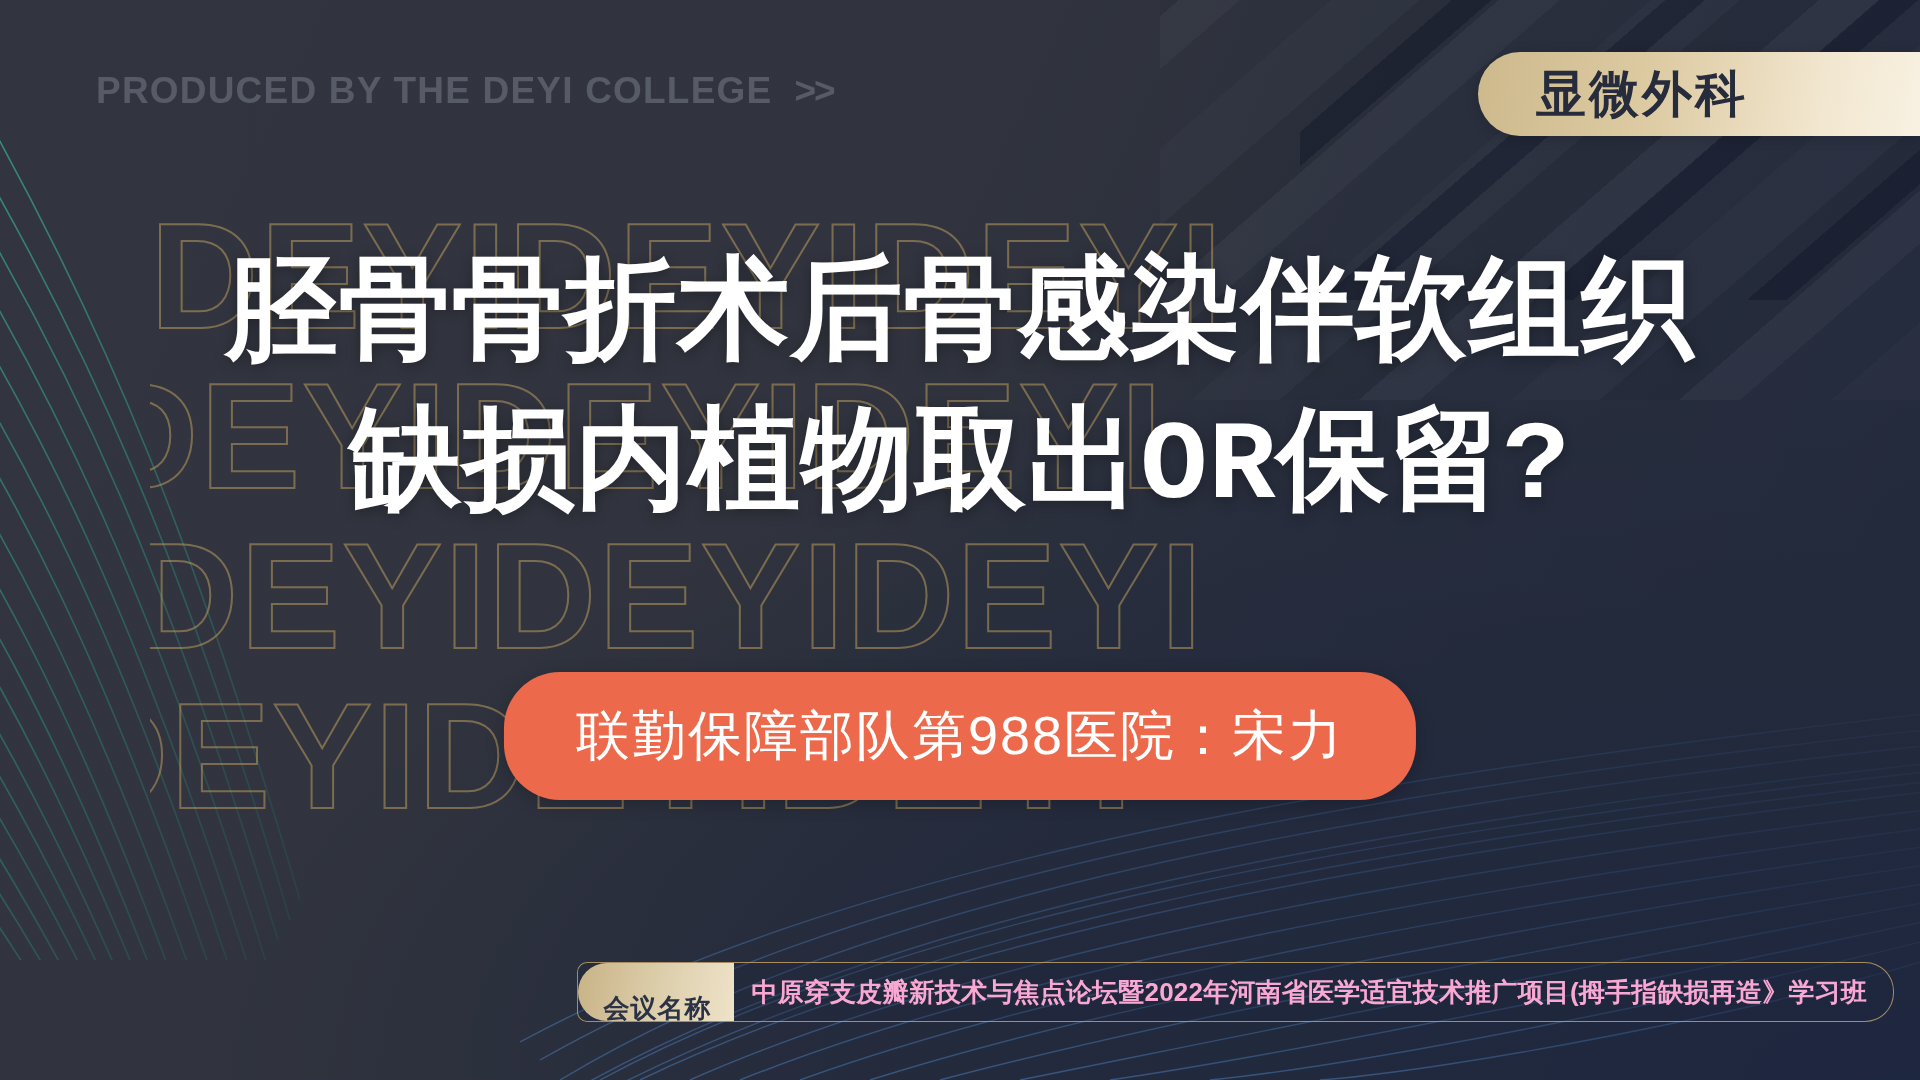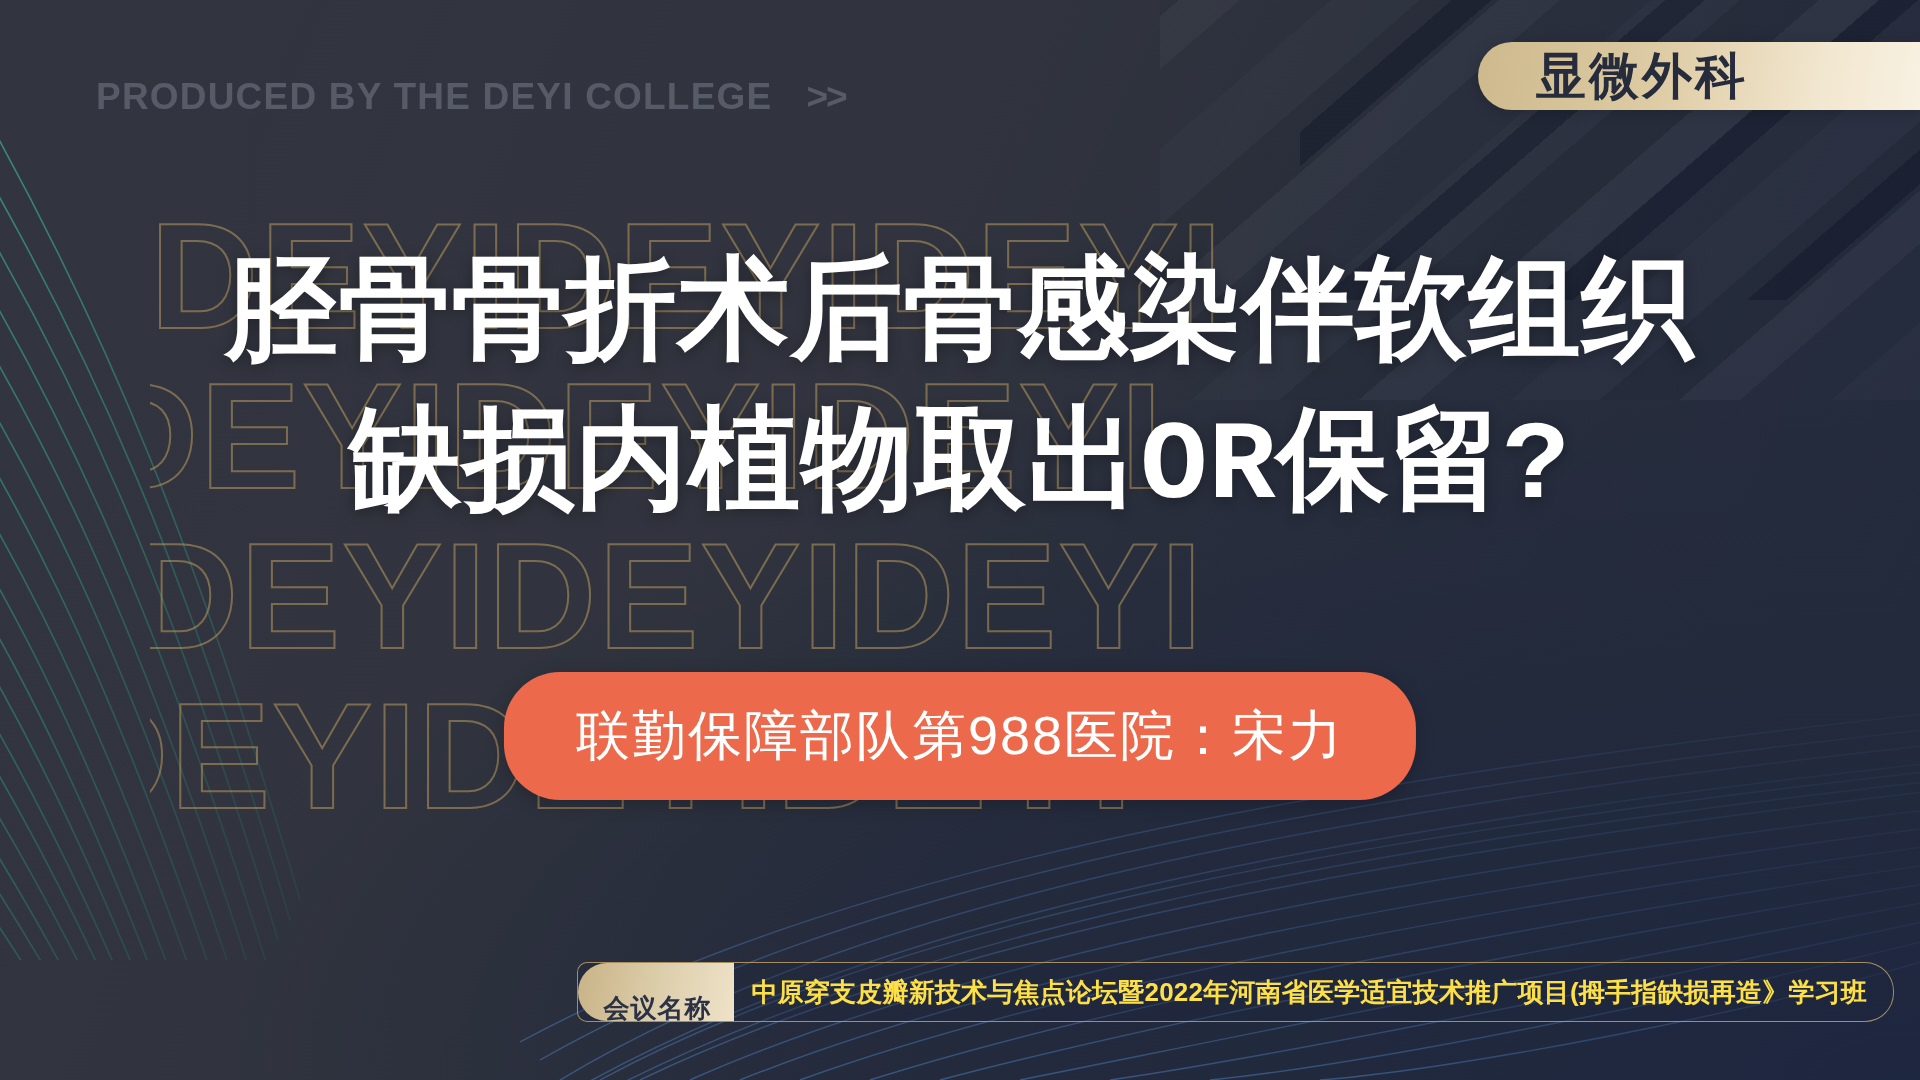--- a/index.html
+++ b/index.html
@@ -51,31 +51,31 @@
     color:transparent;
     -webkit-text-stroke:2px rgba(186,155,92,.55);
     font-family:"Liberation Sans","DejaVu Sans",sans-serif;
   }
   .wm-row.r2{margin-left:-60px;}
   .wm-row.r3{margin-left:-20px;}
   .wm-row.r4{margin-left:-90px;}
 
   
   .eyebrow{
-    position:absolute;left:96px;top:76px;
+    position:absolute;left:96px;top:70px;
     font-size:37px;font-weight:700;letter-spacing:1.2px;
     color:#565b67;
-    display:flex;align-items:center;gap:34px;
+    display:flex;align-items:center;gap:22px;
     white-space:nowrap;
   }
   .eyebrow .chev{font-size:37px;font-weight:700;letter-spacing:-2px;color:#565b67;}
 
   
   .topic-pill{
-    position:absolute;right:0;top:42px;height:68px;min-width:340px;
+    position:absolute;right:0;top:52px;height:84px;min-width:340px;
     padding:0 44px 0 58px;
     display:flex;align-items:center;
     border-radius:48px 0 0 48px;
     background:linear-gradient(100deg,#cdb98c 0%,#ddcba3 40%,#f2e7d0 78%,#f8f1e2 100%);
     box-shadow:0 2px 14px rgba(0,0,0,.18);
   }
   .topic-pill span{
     font-size:50px;font-weight:700;color:#262c3c;letter-spacing:3px;
   }
 
@@ -127,21 +127,21 @@
     border-radius:29px 0 0 29px;
   }
   .conf-tag span{
     font-size:26px;font-weight:700;color:#2b3245;letter-spacing:1px;white-space:nowrap;margin-top:32px;
   }
   .conf-title{
     display:flex;align-items:center;
     padding:0 26px 0 18px;
   }
   .conf-title span{
-    font-size:26px;font-weight:700;color:#fde047;letter-spacing:.2px;white-space:nowrap;
+    font-size:26px;font-weight:700;color:#f9a8d4;letter-spacing:.2px;white-space:nowrap;
   }
 </style>
 </head>
 <body>
 
 <div class="stage">
 
   <div class="bg-base"></div>
 
   <svg class="svg-layer" viewBox="0 0 1920 1080" preserveAspectRatio="none">

